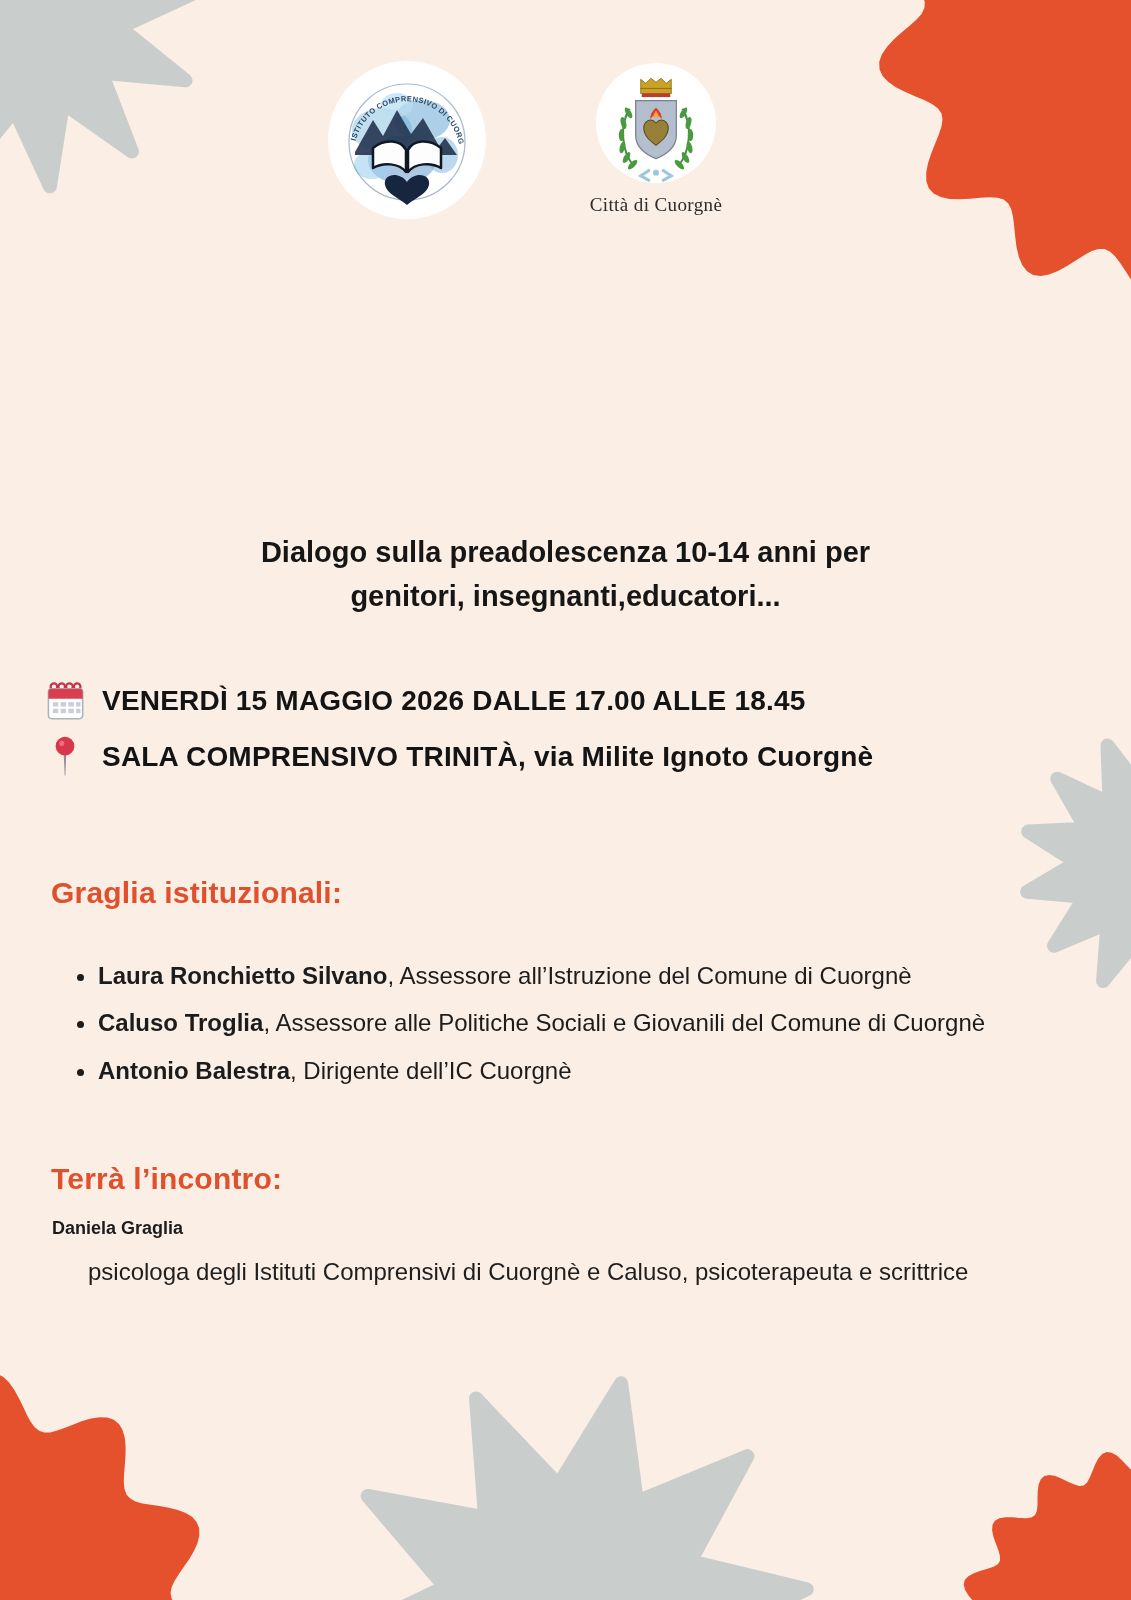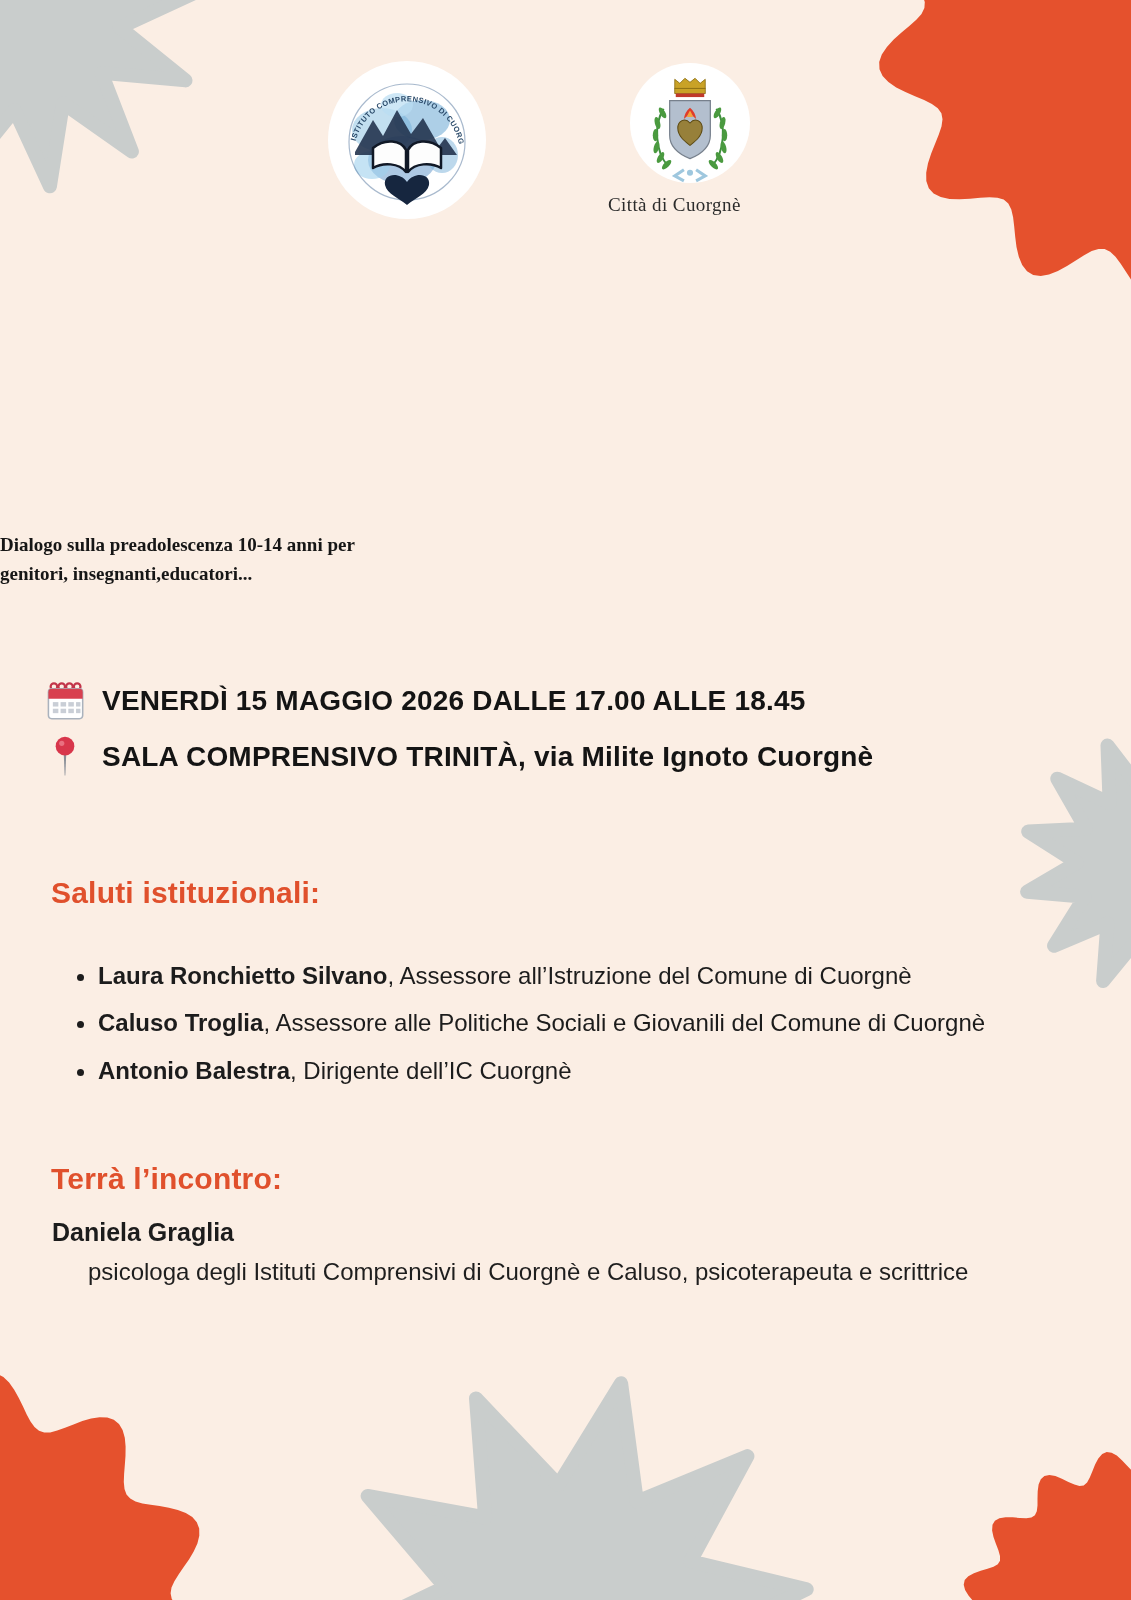--- a/index.html
+++ b/index.html
@@ -9,47 +9,46 @@
     background:#fbeee4;
     overflow:hidden;
     font-family:"Liberation Sans", sans-serif;
     color:#1c1c1c;
   }
   #decor-layer{position:absolute;inset:0;z-index:0;}
   .content{position:absolute;inset:0;z-index:1;}
 
   
   .school-logo{position:absolute;left:327px;top:60px;width:160px;height:160px;}
-  .city-logo{position:absolute;left:608px;top:62px;width:164px;text-align:left;}
+  .city-logo{position:absolute;left:574px;top:62px;width:164px;text-align:center;}
   .city-logo svg{width:122px;height:122px;display:block;margin:0 auto;}
   .city-caption{
     margin-top:10px;
     font-family:"Liberation Serif", serif;
     font-size:19px;color:#2b2b2b;letter-spacing:.4px;
   }
 
   
   .title{
     position:absolute;top:292px;left:0;width:100%;
     text-align:center;
     color:#e5512d;
     font-weight:800;
     font-size:62px;
     line-height:1.14;
     letter-spacing:-1px;
   }
   
   .subtitle{
     position:absolute;top:531px;left:0;width:100%;
-    text-align:left;
+    text-align:center;
     font-weight:700;
-    font-size:19px;
+    font-size:29px;
     line-height:1.5;
     color:#161616;
-    font-family:Liberation Serif, serif;
   }
 
   
   .event{position:absolute;left:44px;top:680px;display:flex;flex-direction:column;gap:13px;}
   .event-row{display:flex;align-items:center;gap:16px;text-align:right;}
   .event-row .eicon{width:42px;display:flex;justify-content:center;flex:0 0 42px;}
   .event-text{font-weight:700;font-size:28px;letter-spacing:.2px;color:#141414;}
 
   
   .section-heading{
@@ -61,21 +60,21 @@
 
   .guest-list{
     position:absolute;left:56px;top:938px;width:1030px;
     margin:16px;padding-left:26px;
     font-size:24px;line-height:1.85;
     list-style:disc;
   }
   .guest-list li{margin-bottom:3px;}
   .guest-name{font-weight:700;}
 
-  .speaker-name{position:absolute;left:52px;top:1218px;font-size:25px;font-weight:700;}
+  .speaker-name{position:absolute;left:52px;top:1218px;font-size:18px;font-weight:700;}
   .speaker-desc{position:absolute;left:52px;top:1258px;width:1040px;font-size:24px;font-weight:400;color:#1e1e1e;margin-left:36px;}
 </style>
 </head>
 <body>
 
 <div class="poster">
 
   <svg id="decor-layer" viewBox="0 0 1131 1600" width="1131" height="1600">
       <path d="M2.1,-154.3L37.5,-77.9L90.4,-143.5L82.9,-59.6L161.5,-89.9L113.1,-21.0L196.3,-7.9L119.9,27.5L185.5,80.4L101.6,72.9L131.9,151.5L63.0,103.1L49.9,186.3L14.5,109.9L-38.4,175.5L-30.9,91.6L-109.5,121.9L-61.1,53.0L-144.3,39.9L-67.9,4.5L-133.5,-48.4L-49.6,-40.9L-79.9,-119.5L-11.0,-71.1Z" fill="#c9cdcc" stroke="#c9cdcc" stroke-width="14" stroke-linejoin="round"></path>
       <path d="M1413.3,26.0L1420.1,33.0L1424.8,40.3L1426.9,47.6L1426.1,54.8L1422.4,61.6L1416.2,67.8L1408.1,73.5L1398.9,78.5L1389.7,83.1L1381.2,87.4L1374.2,91.8L1369.4,96.6L1367.1,102.2L1367.1,108.6L1369.3,116.0L1372.9,124.4L1377.3,133.5L1381.7,143.0L1385.1,152.6L1386.8,161.6L1386.4,169.6L1383.5,176.3L1378.1,181.4L1370.5,184.8L1361.3,186.6L1351.1,187.2L1340.6,187.1L1330.6,186.9L1321.8,187.1L1314.5,188.5L1309.0,191.4L1305.3,196.2L1303.1,202.9L1302.1,211.4L1301.7,221.1L1301.3,231.5L1300.4,241.9L1298.3,251.3L1294.9,259.2L1289.9,264.9L1283.4,268.1L1275.7,268.7L1266.9,267.0L1257.7,263.4L1248.4,258.7L1239.4,253.6L1231.0,249.2L1223.5,246.1L1216.9,245.1L1211.1,246.5L1205.9,250.3L1201.0,256.5L1196.2,264.3L1191.2,273.2L1185.7,282.2L1179.8,290.3L1173.3,296.7L1166.4,300.7L1159.2,301.9L1152.0,300.1L1144.9,295.6L1138.2,288.9L1131.9,280.8L1126.1,272.1L1120.7,263.8L1115.5,256.8L1110.2,251.7L1104.6,249.0L1098.5,248.9L1091.7,251.1L1084.1,255.2L1075.8,260.5L1067.0,266.1L1057.9,271.1L1049.0,274.6L1040.7,276.1L1033.2,275.0L1027.0,271.3L1022.2,265.1L1018.8,256.8L1016.5,247.0L1015.2,236.7L1014.2,226.5L1013.1,217.2L1011.3,209.4L1008.3,203.5L1003.7,199.6L997.4,197.7L989.5,197.2L980.2,197.8L970.0,198.7L959.5,199.3L949.5,198.9L940.7,197.1L933.6,193.5L928.8,188.2L926.3,181.1L926.2,172.7L928.0,163.3L931.2,153.5L935.1,143.8L938.8,134.6L941.5,126.4L942.5,119.3L941.4,113.3L937.8,108.2L931.9,103.9L924.1,100.0L915.0,96.2L905.4,92.1L896.2,87.4L888.4,82.0L882.6,75.9L879.5,69.2L879.2,61.9L881.8,54.4L886.9,46.9L893.7,39.5L901.5,32.6L909.3,26.0L916.3,19.8L921.5,13.9L924.4,8.1L924.8,2.1L922.7,-4.2L918.4,-11.0L912.5,-18.4L905.9,-26.3L899.6,-34.6L894.3,-43.0L891.0,-51.3L890.1,-59.1L892.0,-66.1L896.6,-72.0L903.6,-76.9L912.5,-80.6L922.4,-83.5L932.6,-85.8L942.2,-87.9L950.3,-90.4L956.6,-93.7L960.8,-98.2L962.7,-104.1L962.8,-111.5L961.5,-120.2L959.4,-129.9L957.4,-140.2L956.1,-150.4L956.2,-159.8L958.1,-167.9L962.0,-174.2L968.0,-178.3L975.8,-180.3L984.9,-180.3L994.9,-178.7L1005.1,-176.2L1014.9,-173.5L1023.8,-171.4L1031.5,-170.6L1037.9,-171.6L1042.9,-174.9L1046.8,-180.4L1050.0,-187.9L1052.7,-197.0L1055.5,-207.0L1058.8,-216.9L1062.8,-225.9L1067.8,-233.2L1073.8,-238.2L1080.6,-240.4L1088.2,-239.8L1096.2,-236.5L1104.3,-231.2L1112.3,-224.6L1119.9,-217.5L1127.1,-211.0L1133.8,-205.8L1140.0,-202.6L1146.0,-202.0L1152.0,-203.9L1158.1,-208.2L1164.6,-214.4L1171.5,-221.7L1178.8,-229.1L1186.5,-235.9L1194.3,-241.0L1202.0,-243.9L1209.4,-244.0L1216.1,-241.2L1222.1,-235.7L1227.2,-228.0L1231.6,-218.8L1235.2,-209.0L1238.5,-199.5L1241.9,-191.0L1245.7,-184.4L1250.2,-179.9L1255.8,-177.8L1262.7,-177.9L1270.8,-179.7L1279.9,-182.7L1289.7,-186.0L1299.7,-188.9L1309.4,-190.6L1318.1,-190.5L1325.5,-188.2L1331.0,-183.6L1334.7,-176.9L1336.4,-168.3L1336.6,-158.6L1335.6,-148.2L1334.1,-137.9L1332.8,-128.4L1332.4,-120.1L1333.5,-113.3L1336.5,-108.1L1341.7,-104.4L1348.8,-101.8L1357.7,-100.1L1367.7,-98.5L1378.0,-96.7L1387.8,-94.2L1396.4,-90.6L1402.9,-85.7L1407.0,-79.6L1408.3,-72.4L1407.0,-64.3L1403.5,-55.7L1398.2,-46.9L1392.2,-38.4L1386.3,-30.2L1381.3,-22.7L1378.2,-15.9L1377.3,-9.7L1378.9,-3.9L1383.0,1.7L1389.3,7.3L1397.0,13.2L1405.3,19.4L1413.3,26.0Z" fill="#e5512d"></path>
@@ -187,21 +186,21 @@
           <svg viewBox="0 0 24 40" width="26" height="44">
             <polygon points="10.8,16 13.2,16 12.3,37 11.7,37" fill="#8a8f98"></polygon>
             <circle cx="12" cy="10" r="8.6" fill="#d8364b"></circle>
             <circle cx="9" cy="7.4" r="2.4" fill="#e97080"></circle>
           </svg>
         </span>
         <span class="event-text">SALA COMPRENSIVO TRINITÀ, via Milite Ignoto Cuorgnè</span>
       </div>
     </div>
 
-    <div class="section-heading saluti-heading">Saluti istituzionali:</div>
+    <div class="section-heading saluti-heading">Graglia istituzionali:</div>
 
     <ul class="guest-list">
       <li>
         <span class="guest-name">Laura Ronchietto Silvano</span><span>, Assessore all’Istruzione del Comune di Cuorgnè</span>
       </li>
       <li>
         <span class="guest-name">Caluso Troglia</span><span>, Assessore alle Politiche Sociali e Giovanili del Comune di Cuorgnè</span>
       </li>
       <li>
         <span class="guest-name">Antonio Balestra</span><span>, Dirigente dell’IC Cuorgnè</span>

